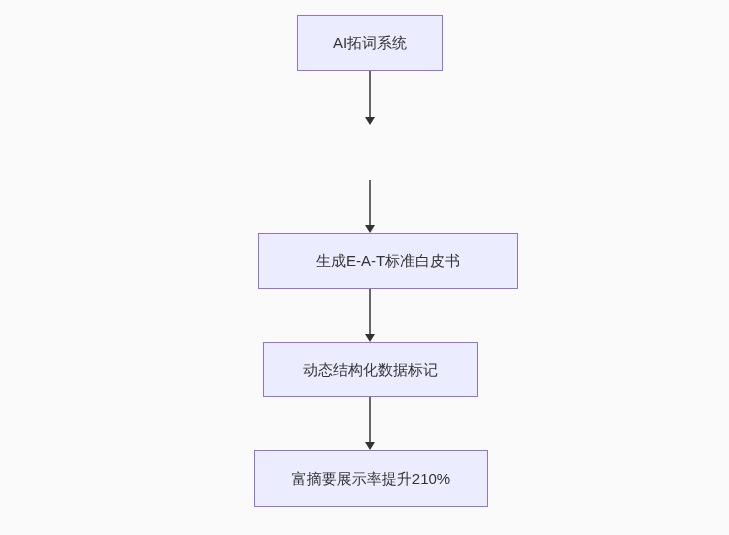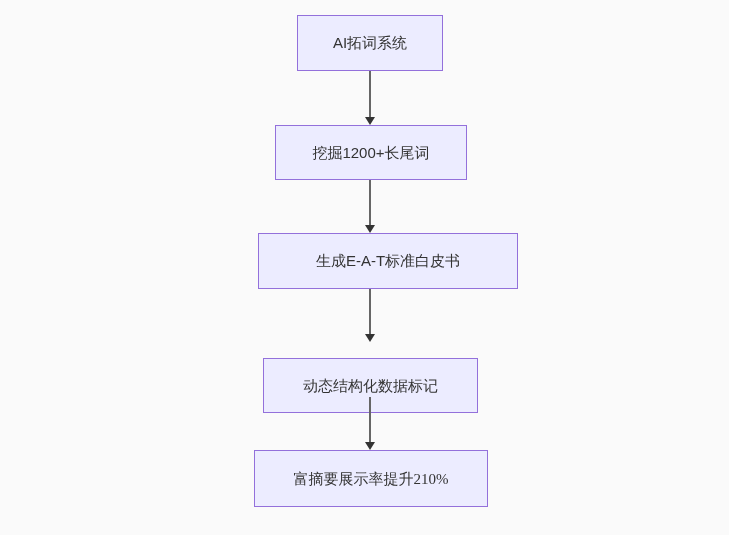--- a/index.html
+++ b/index.html
@@ -33,22 +33,22 @@
     font-size: 15px;
     display: flex;
     align-items: center;
     justify-content: center;
     text-align: center;
     line-height: 1.2;
   }
   .n1 { left: 297px; top: 15px;  width: 146px; height: 56px; }
   .n2 { left: 275px; top: 125px; width: 192px; height: 55px; }
   .n3 { left: 258px; top: 233px; width: 260px; height: 56px; }
-  .n4 { left: 263px; top: 342px; width: 215px; height: 55px; margin-top: 16px; }
-  .n5 { left: 254px; top: 450px; width: 234px; height: 57px; font-family: Liberation Serif, serif; }
+  .n4 { left: 263px; top: 342px; width: 215px; height: 55px; }
+  .n5 { left: 254px; top: 450px; width: 234px; height: 57px; }
 
   .arrow {
     position: absolute;
     left: 363px;
     width: 14px;
   }
   .a1 { top: 71px;  height: 54px; }
   .a2 { top: 180px; height: 53px; }
   .a3 { top: 289px; height: 53px; }
   .a4 { top: 397px; height: 53px; }
@@ -78,23 +78,20 @@
 
   <div class="node n1">
     <span>AI拓词系统</span>
   </div>
 
   <div class="arrow a1">
     <div class="line"></div>
     <div class="head"></div>
   </div>
 
-  <div class="node n2">
-    <span>挖掘1200+长尾词</span>
-  </div>
 
   <div class="arrow a2">
     <div class="line"></div>
     <div class="head"></div>
   </div>
 
   <div class="node n3">
     <span>生成E-A-T标准白皮书</span>
   </div>
 

